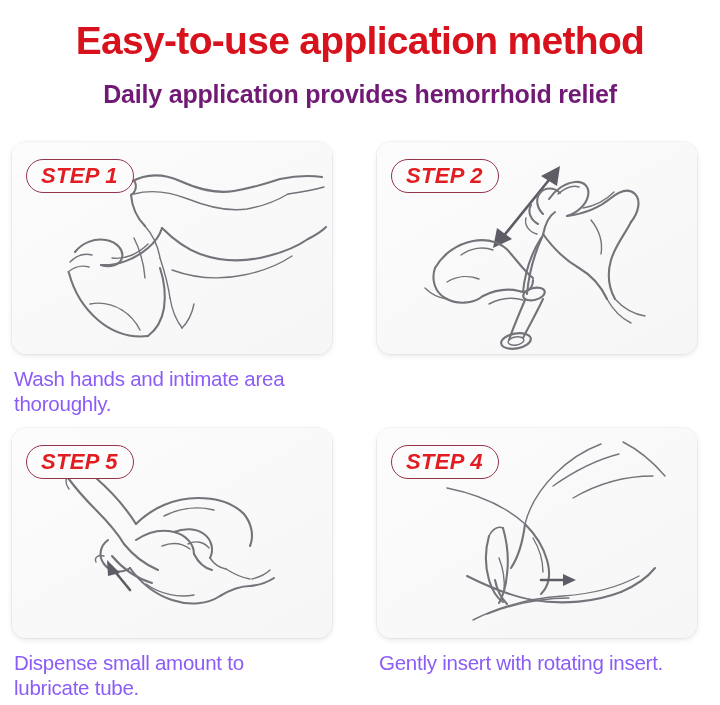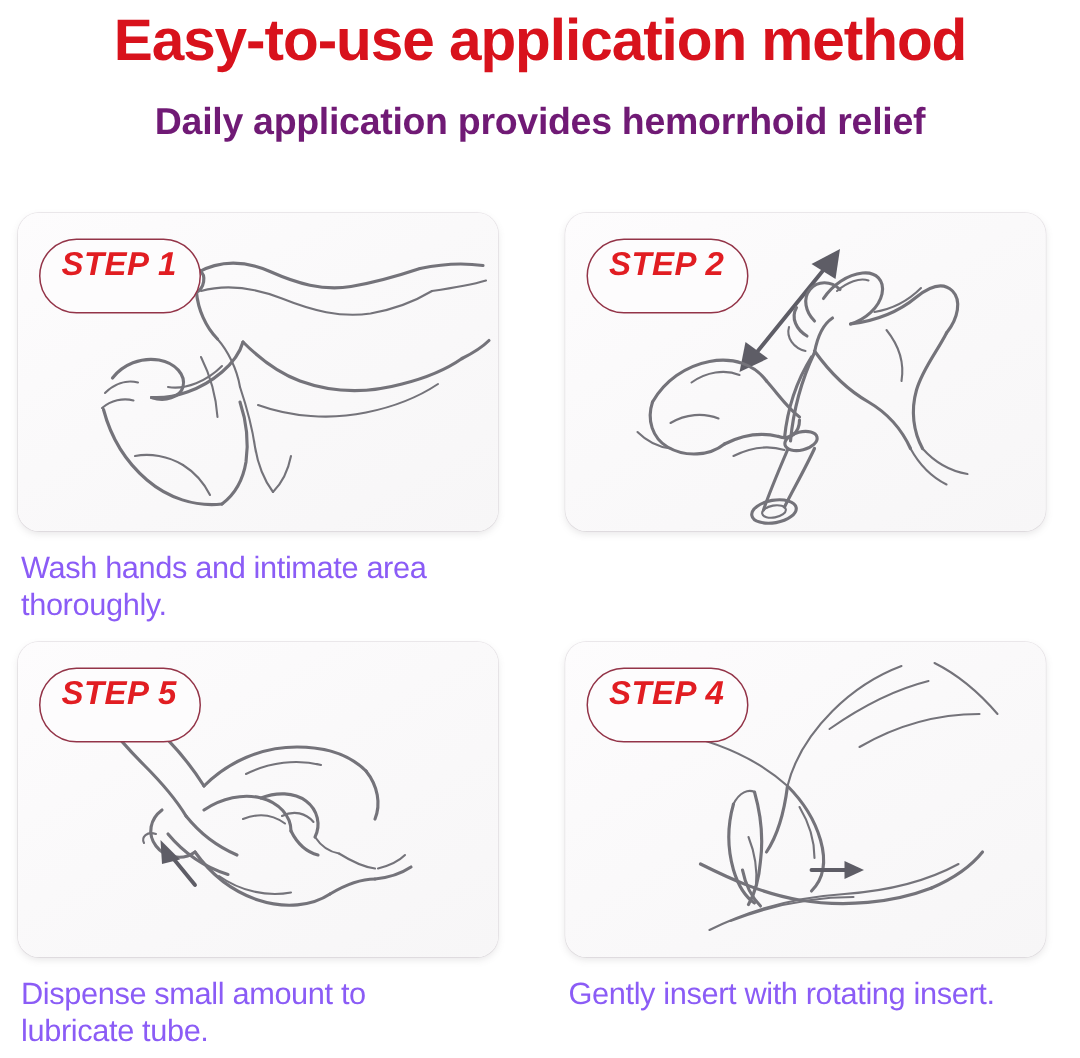--- a/index.html
+++ b/index.html
@@ -12,21 +12,21 @@
     height: 705px;
     position: relative;
     overflow: hidden;
     font-family: "Liberation Sans", "DejaVu Sans", sans-serif;
     -webkit-font-smoothing: antialiased;
   }
 
   
   .header {
     width: 720px;
-    padding-top: 4px;
+    padding-top: 17px;
     text-align: center;
   }
   .main-title {
     color: #d8121c;
     font-family: "Liberation Sans", "DejaVu Sans", sans-serif;
     font-weight: bold;
     font-size: 39px;
     letter-spacing: -0.7px;
     line-height: 48px;
     margin: 0;
@@ -70,21 +70,21 @@
   .step-card.tall { height: 210px; }
 
   .step-badge {
     position: absolute;
     top: 17px;
     left: 14px;
     z-index: 4;
     border: 1.6px solid #933448;
     border-radius: 999px;
     background: #fdfcfd;
-    padding: 3px 15px 20px 14px;
+    padding: 3px 15px 4px 14px;
     color: #e11d22;
     font-family: "Liberation Sans", "DejaVu Sans", sans-serif;
     font-style: italic;
     font-weight: bold;
     font-size: 22px;
     line-height: 25px;
     letter-spacing: 0.3px;
     white-space: nowrap;
   }
 

